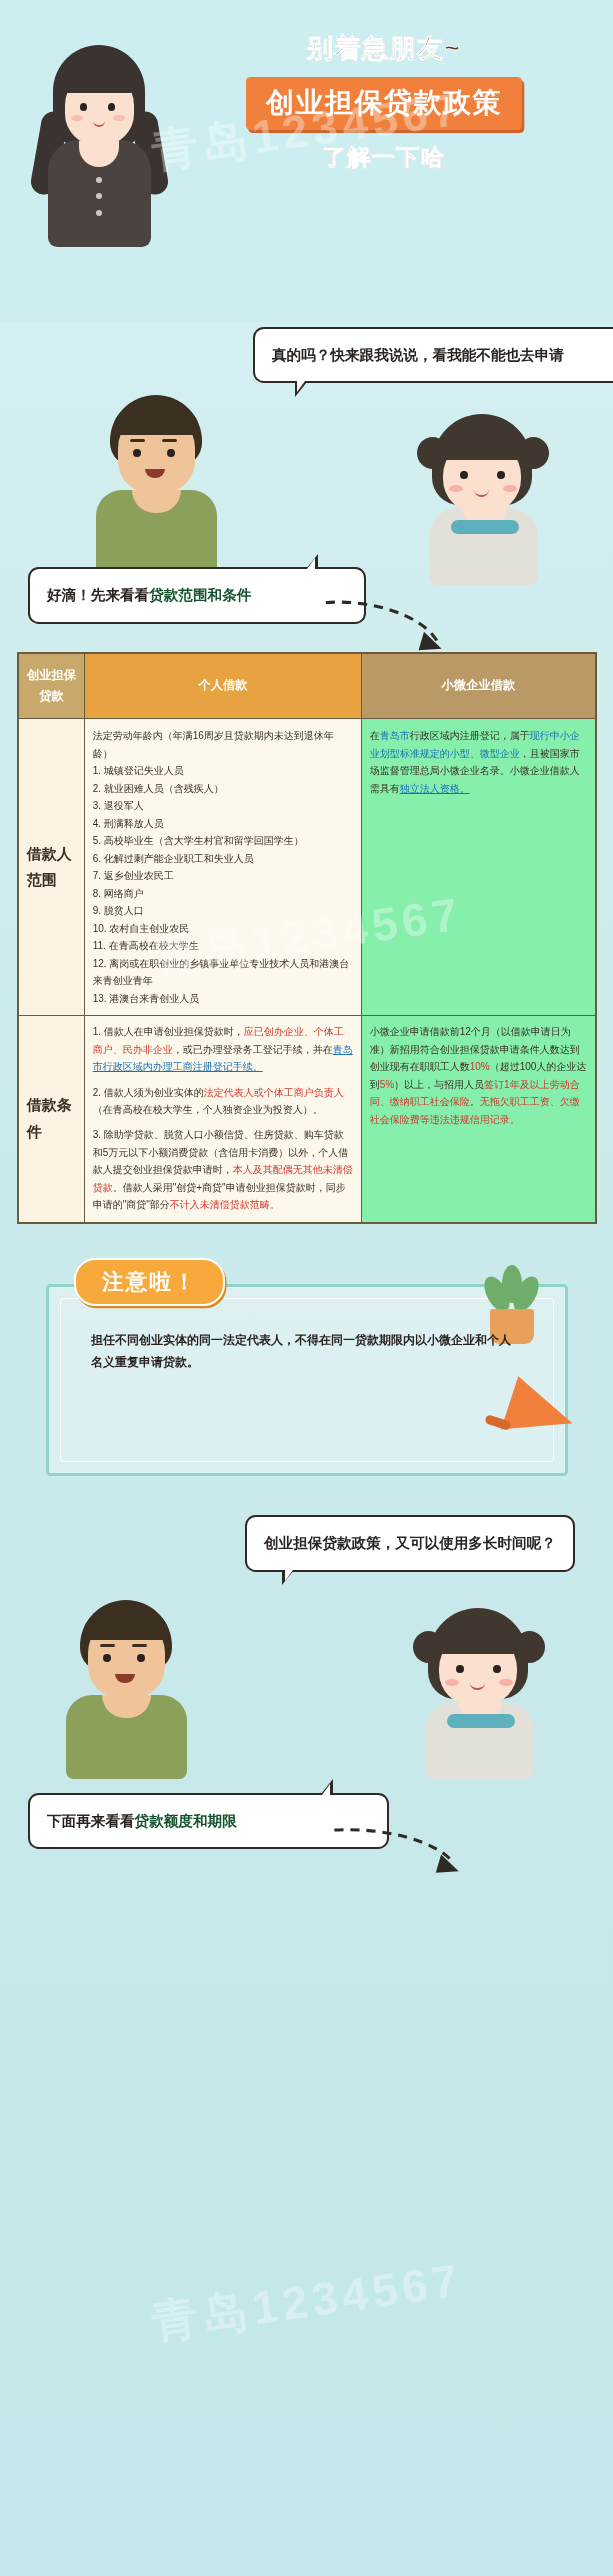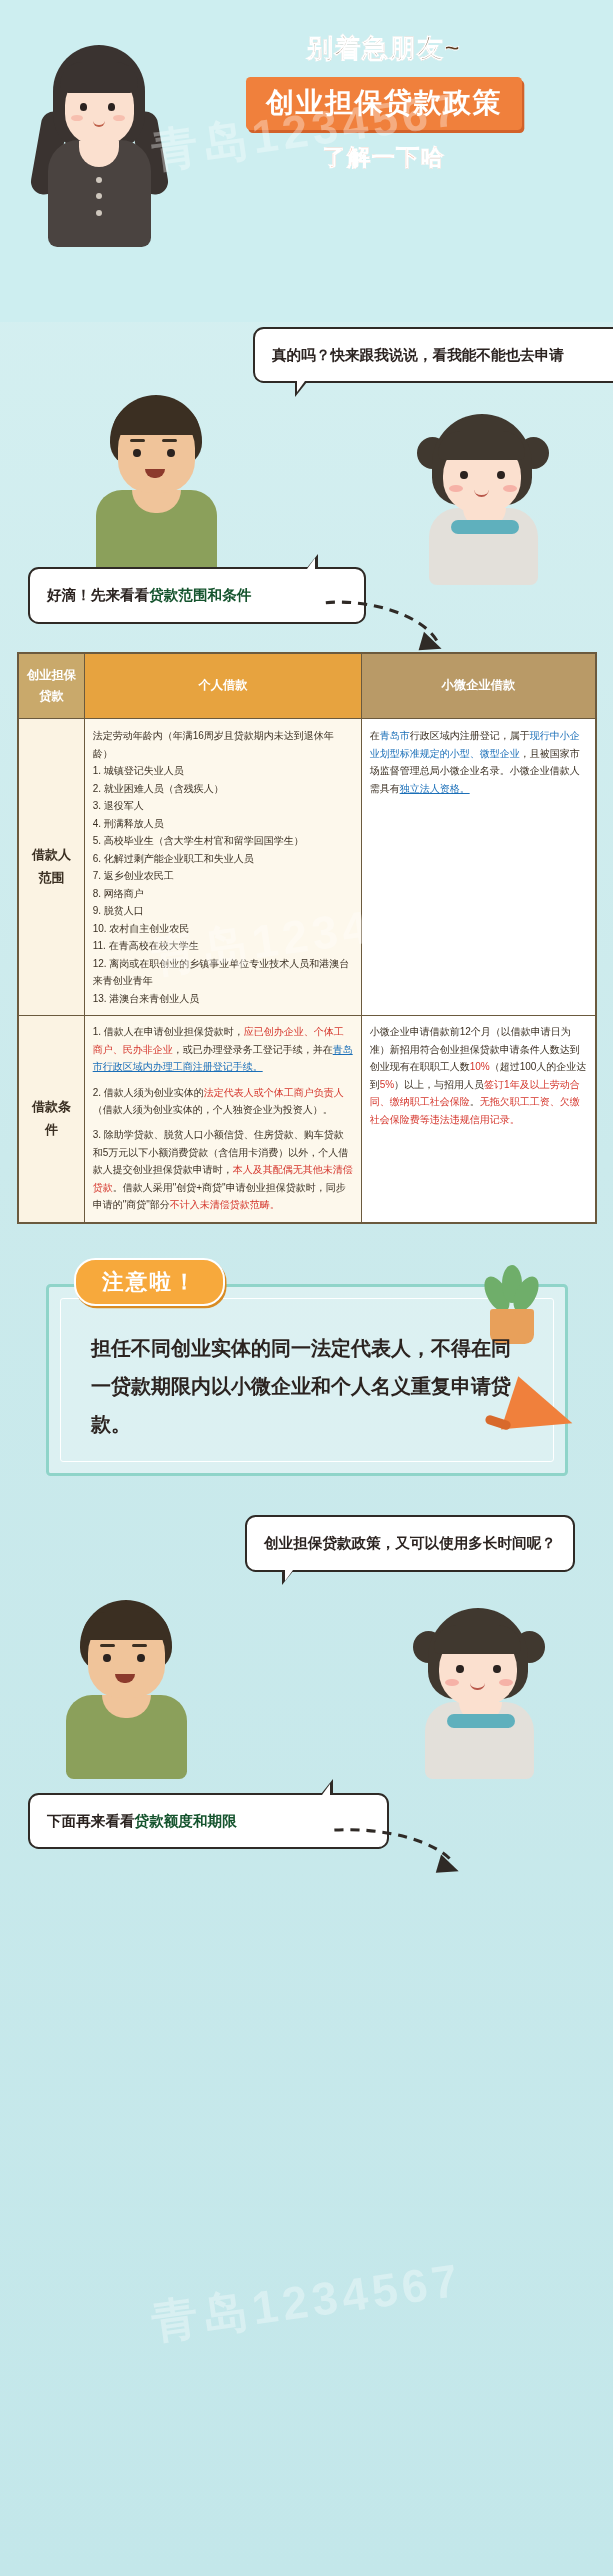--- a/index.html
+++ b/index.html
@@ -196,29 +196,29 @@
     font-size: 12.3px;
     font-weight: bold;
     color: #fff;
     padding: 10.7px 4.6px;
   }
   th.h-corner { background: #c9a96b; width: 66px; }
   th.h-personal { background: #e7a33f; }
   th.h-micro { background: #b99a67; }
   td.rowhead {
     width: 66px;
-    text-align: center;
+    text-align: left;
     vertical-align: middle;
     font-weight: bold;
-    font-size: 13px;
+    font-size: 15px;
     background: #fbf3e3;
     color: #3a2f22;
   }
   td.cell-personal { width: 48%; background: #fdf8ec; }
-  td.cell-micro { background: #ffffff; }
+  td.cell-micro { background: #86efac; }
   .blue { color: #1b6fb8; }
   .blue-u { color: #1b6fb8; text-decoration: underline; }
   .red { color: #d4342a; }
   .para { margin: 0 0 7.7px 0; }
   .para:last-child { margin-bottom: 0; }
   .listline { display: block; }
 
   
   .notice-sec { position: relative; margin-top: 31px; height: 253px; }
   .notice-frame {
@@ -235,21 +235,21 @@
     color: #ffffff;
     border: 2.3px solid #ffffff;
     border-radius: 21.5px;
     font-size: 21.5px; font-weight: bold; letter-spacing: 2.3px;
     padding: 7.7px 26px;
     box-shadow: 1.5px 2.3px 0 #d88b23;
     z-index: 3;
   }
   .notice-text {
     position: absolute; left: 91px; top: 74px; width: 430px;
-    font-size: 20px; line-height: 1.9; font-weight: bold; color: #2b2320;
+    font-size: 12px; line-height: 1.9; font-weight: bold; color: #2b2320;
   }
   .plant { position:absolute; right: 69px; top: 6.1px; width: 69px; height: 84px;}
   .pot { position:absolute; left: 14px; top: 48px; width: 44px; height: 35px; background:#e8a05a; border-radius: 3.1px 3.1px 9.2px 9.2px;}
   .leaf { position:absolute; width: 20px; height: 38px; background:#6fae6a; border-radius: 50% 50% 50% 50%;}
   .leaf.a{ left: 10.7px; top: 14px; transform: rotate(-28deg);}
   .leaf.b{ left: 26px; top: 4.6px;}
   .leaf.c{ left: 40px; top: 14px; transform: rotate(28deg);}
   .megaphone { position:absolute; right: 32px; top: 115px; width: 100px; height: 92px;}
   .mg-cone {
     position:absolute; right: 7.7px; top: 15.3px; width: 0; height: 0;
@@ -403,21 +403,21 @@
             <span>在</span><span class="blue">青岛市</span><span>行政区域内注册登记，属于</span><span class="blue">现行中小企业划型标准规定的小型、微型企业</span><span>，且被国家市场监督管理总局小微企业名录。小微企业借款人需具有</span><span class="blue-u">独立法人资格。</span>
           </td>
         </tr>
         <tr>
           <td class="rowhead">借款条件</td>
           <td class="cell-personal">
             <p class="para">
               <span>1. 借款人在申请创业担保贷款时，</span><span class="red">应已创办企业、个体工商户、民办非企业</span><span>，或已办理登录务工登记手续，并在</span><span class="blue-u">青岛市行政区域内办理工商注册登记手续。</span>
             </p>
             <p class="para">
-              <span>2. 借款人须为创业实体的</span><span class="red">法定代表人或个体工商户负责人</span><span>（借款人须为创业实体的，个人独资企业为投资人）。</span>
+              <span>2. 借款人须为创业实体的</span><span class="red">法定代表人或个体工商户负责人</span><span>（在青高校在校大学生，个人独资企业为投资人）。</span>
             </p>
             <p class="para">
               <span>3. 除助学贷款、脱贫人口小额信贷、住房贷款、购车贷款和5万元以下小额消费贷款（含信用卡消费）以外，个人借款人提交创业担保贷款申请时，</span><span class="red">本人及其配偶无其他未清偿贷款</span><span>。借款人采用"创贷+商贷"申请创业担保贷款时，同步申请的"商贷"部分</span><span class="red">不计入未清偿贷款范畴。</span>
             </p>
           </td>
           <td class="cell-micro">
             <span>小微企业申请借款前12个月（以借款申请日为准）新招用符合创业担保贷款申请条件人数达到创业现有在职职工人数</span><span class="red">10%</span><span>（超过100人的企业达到</span><span class="red">5%</span><span>）以上，与招用人员</span><span class="red">签订1年及以上劳动合同、缴纳职工社会保险</span><span>。</span><span class="red">无拖欠职工工资、欠缴社会保险费等违法违规信用记录。</span>
           </td>
         </tr>
       </tbody>

